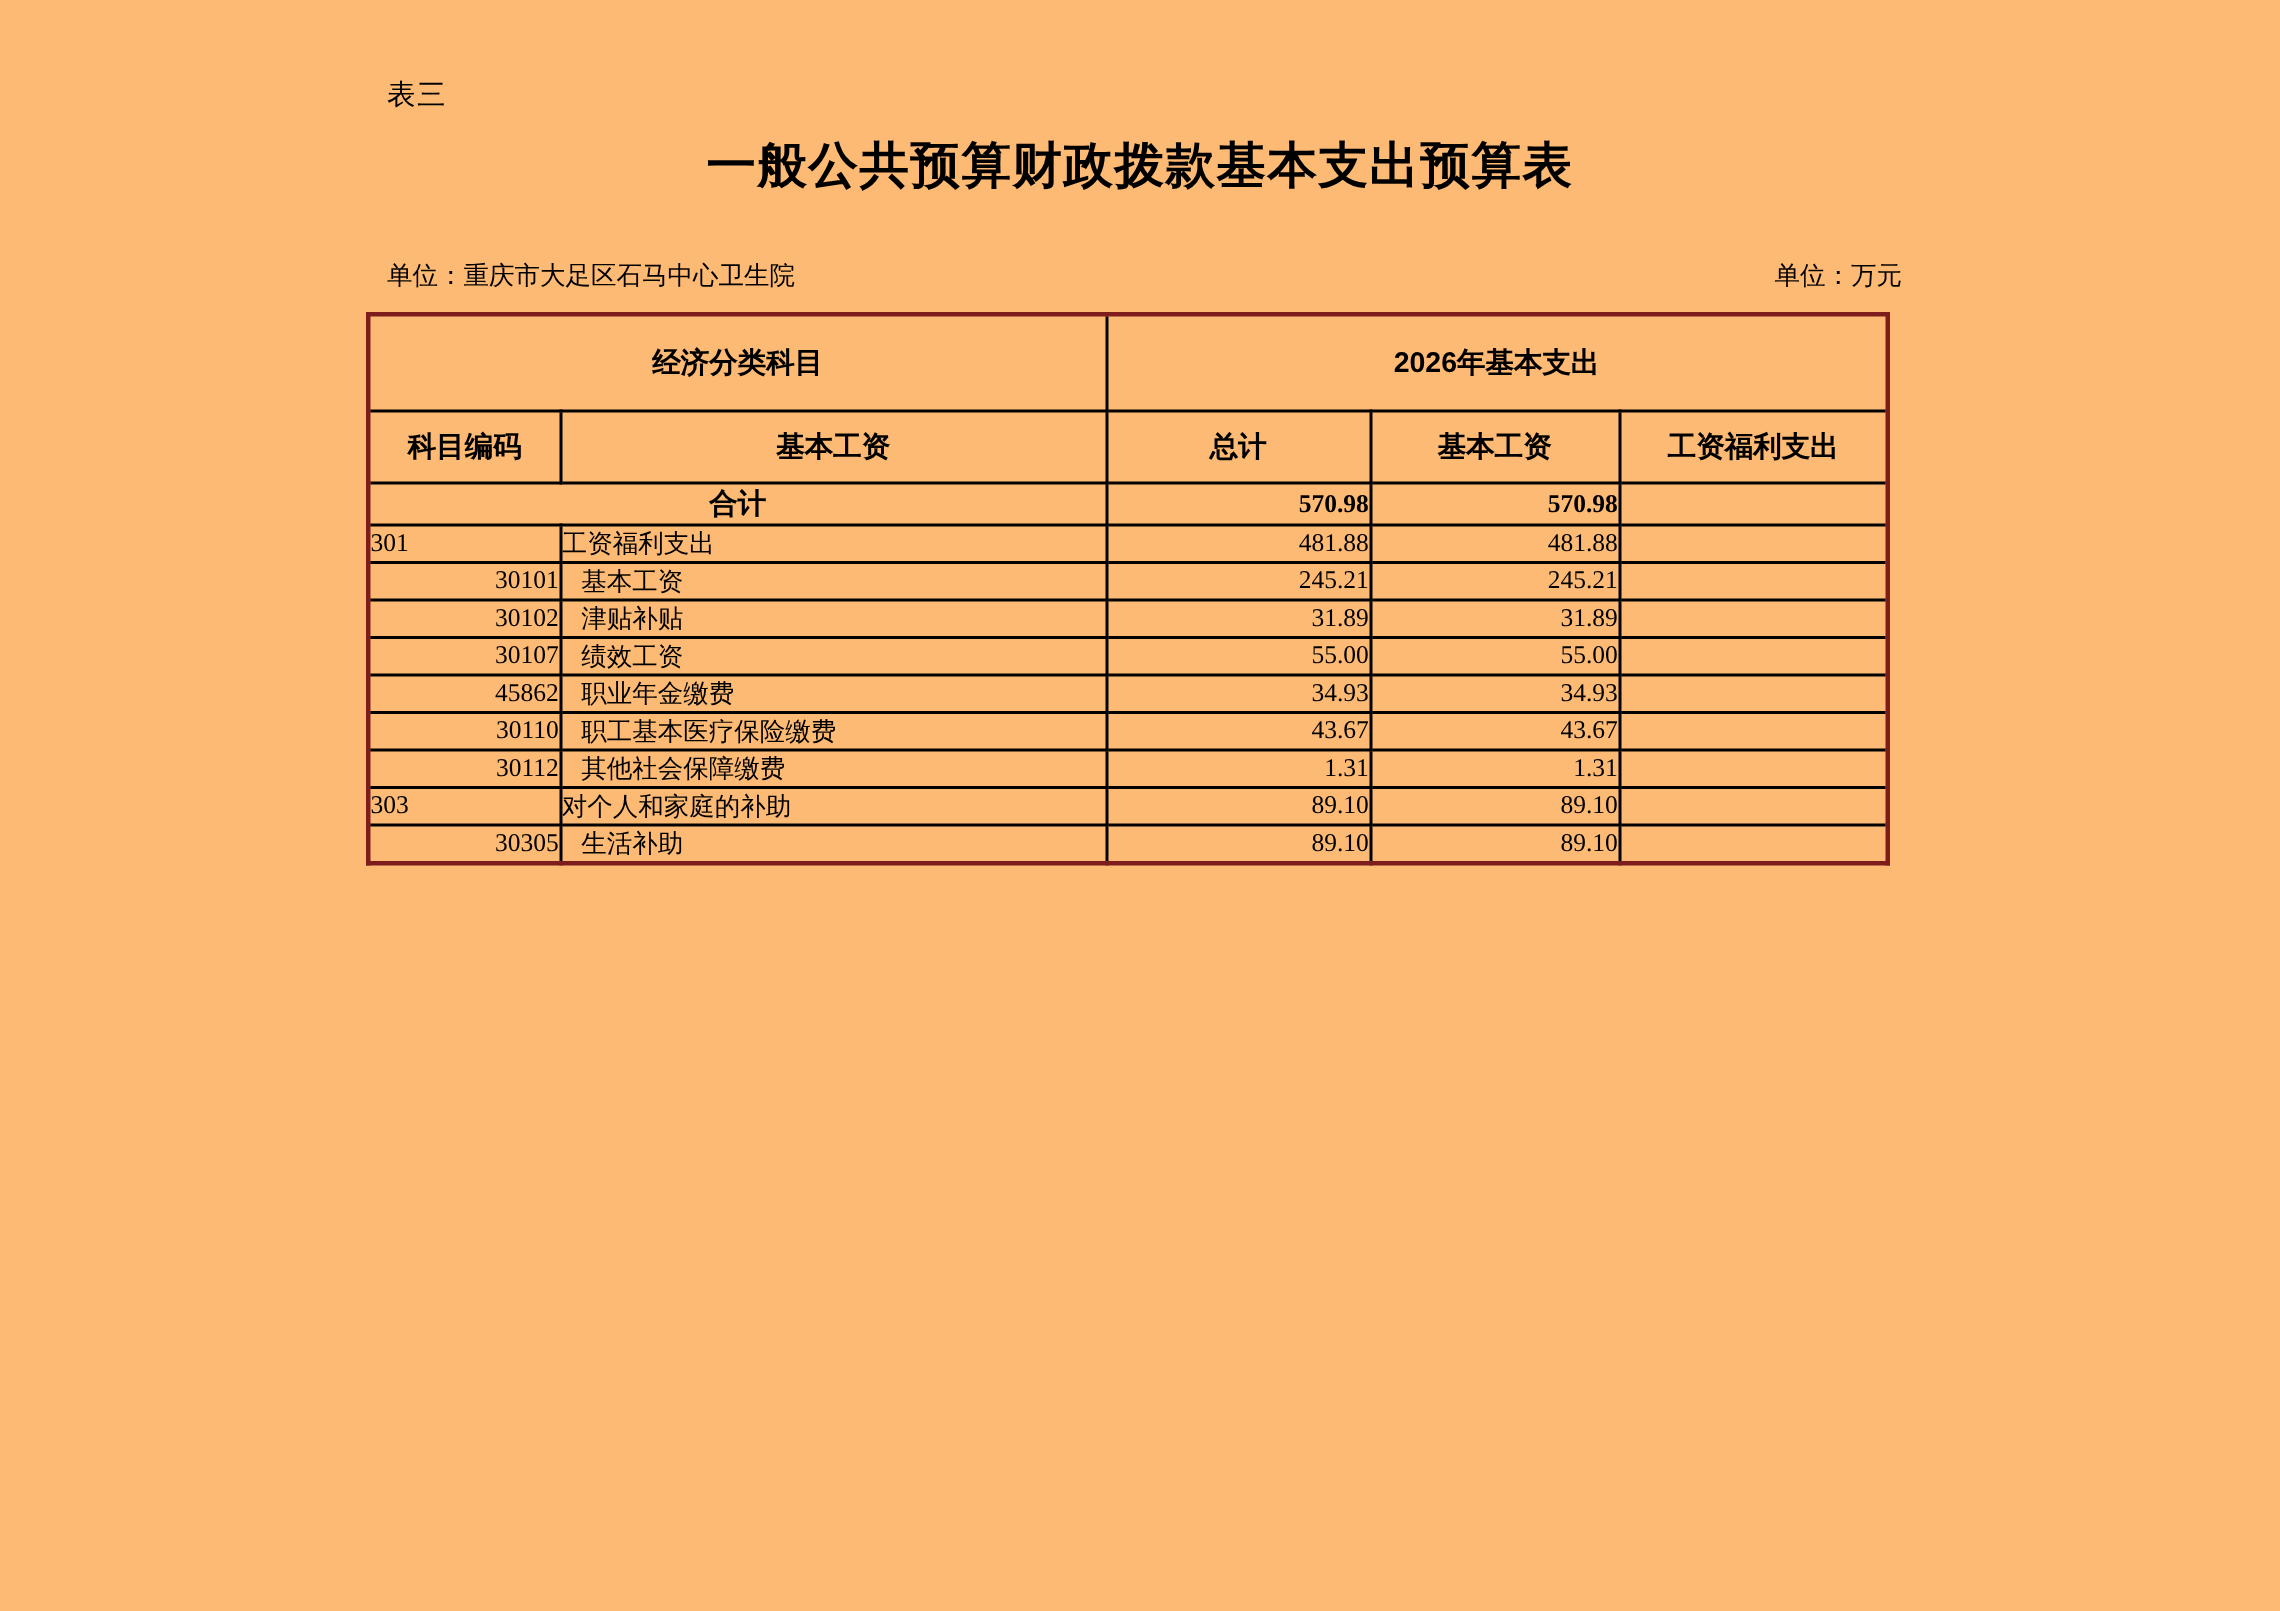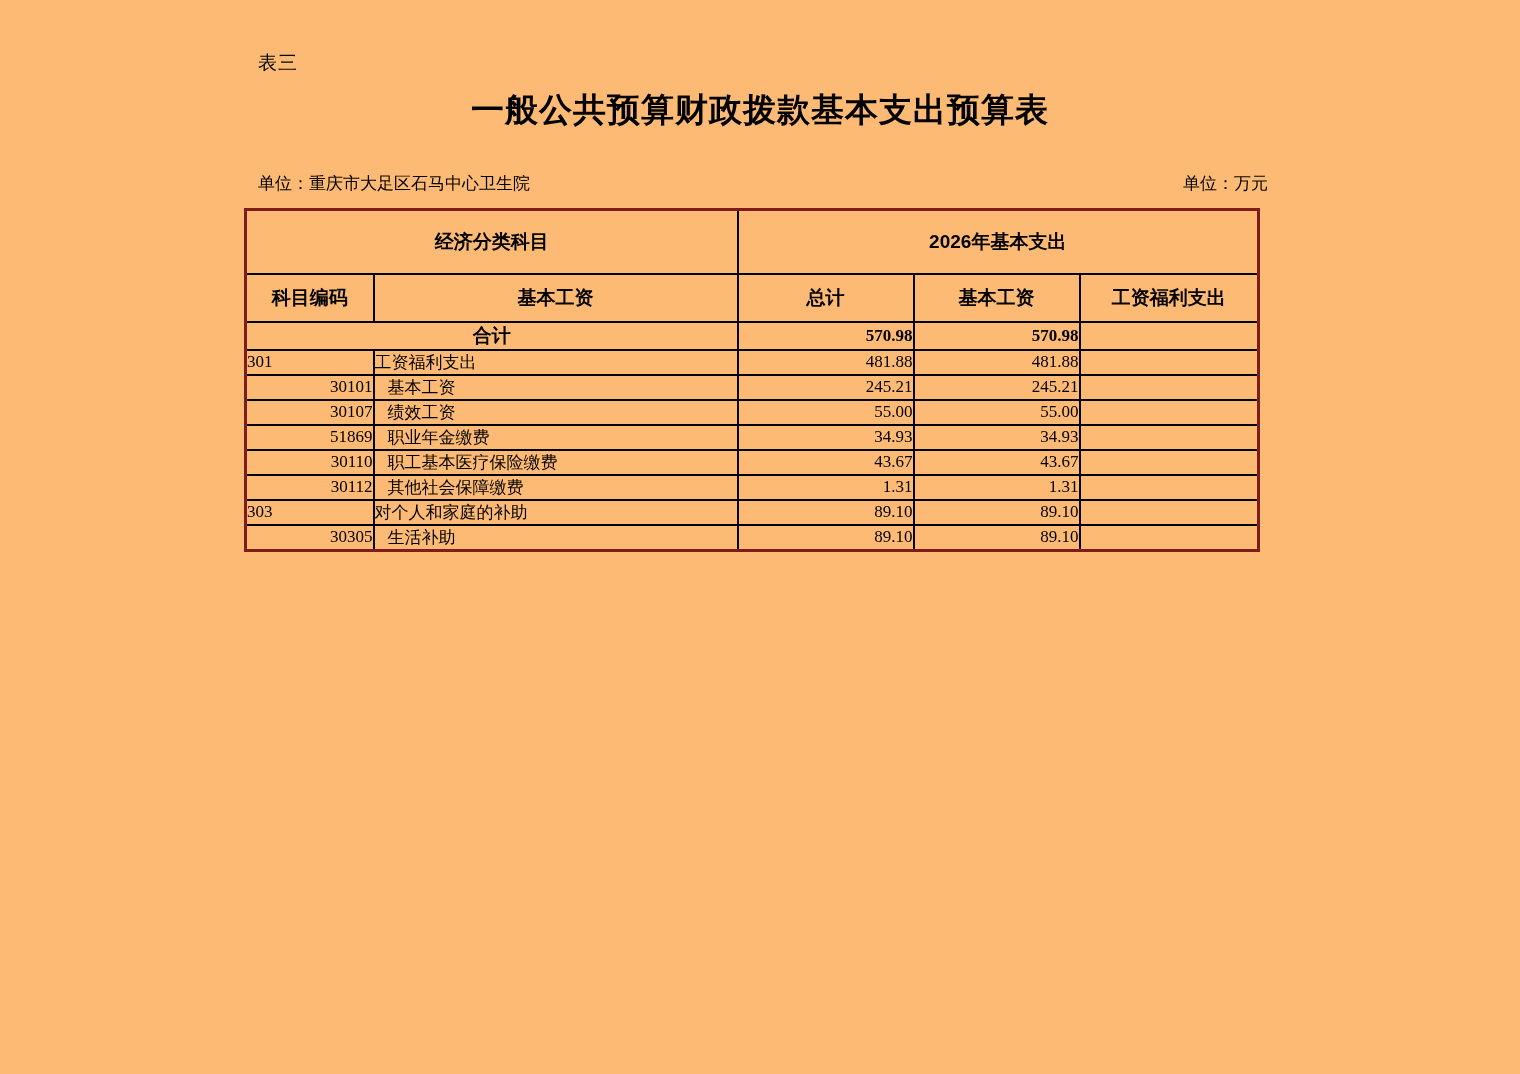--- a/index.html
+++ b/index.html
@@ -148,28 +148,35 @@
         <td class="num"></td>
       </tr>
       <tr class="data-row">
         <td class="code lvl2">30101</td>
         <td class="name lvl2">基本工资</td>
         <td class="num">245.21</td>
         <td class="num">245.21</td>
         <td class="num"></td>
       </tr>
       <tr class="data-row">
+        <td class="code lvl2">30102</td>
+        <td class="name lvl2">津贴补贴</td>
+        <td class="num">31.89</td>
+        <td class="num">31.89</td>
+        <td class="num"></td>
+      </tr>
+      <tr class="data-row">
         <td class="code lvl2">30107</td>
         <td class="name lvl2">绩效工资</td>
         <td class="num">55.00</td>
         <td class="num">55.00</td>
         <td class="num"></td>
       </tr>
       <tr class="data-row">
-        <td class="code lvl2">51869</td>
+        <td class="code lvl2">45862</td>
         <td class="name lvl2">职业年金缴费</td>
         <td class="num">34.93</td>
         <td class="num">34.93</td>
         <td class="num"></td>
       </tr>
       <tr class="data-row">
         <td class="code lvl2">30110</td>
         <td class="name lvl2">职工基本医疗保险缴费</td>
         <td class="num">43.67</td>
         <td class="num">43.67</td>

